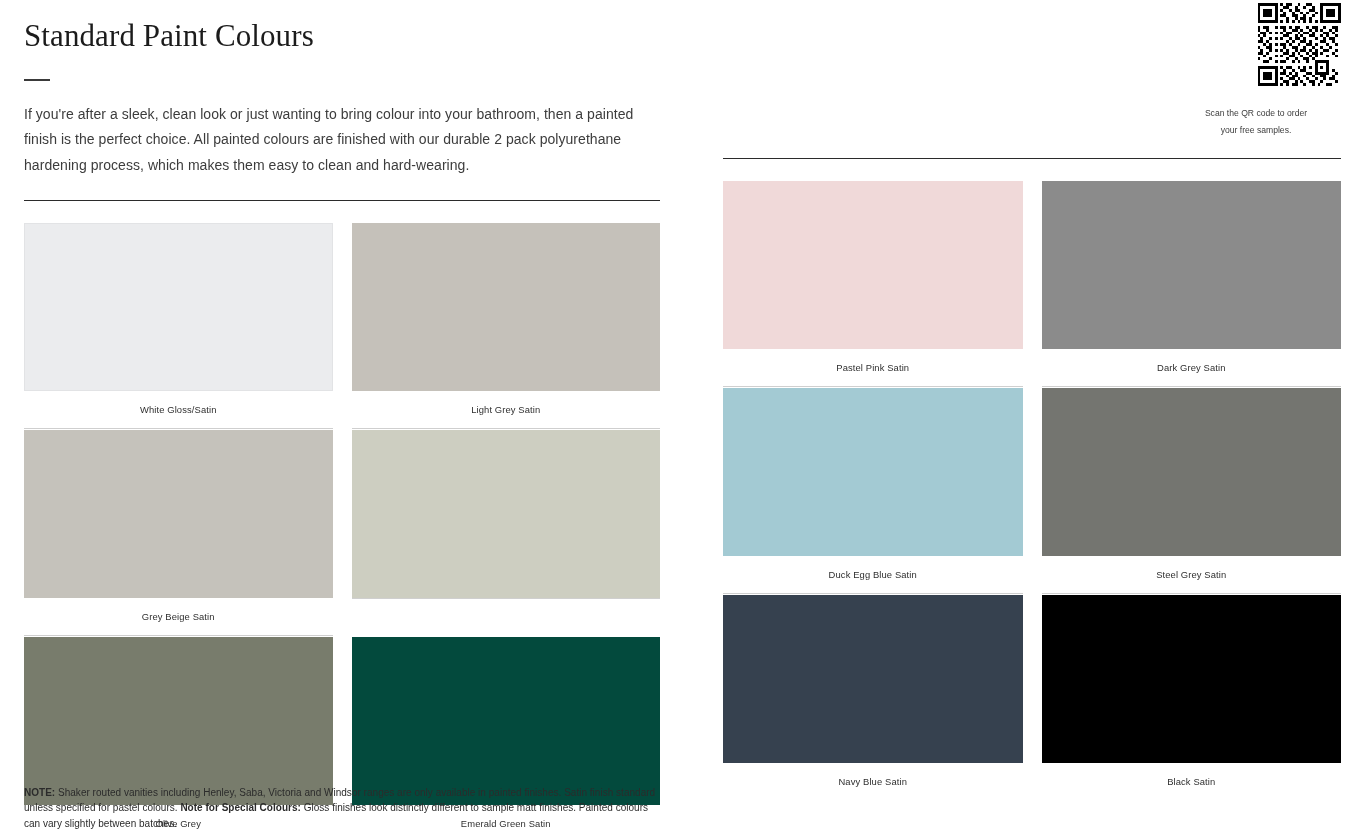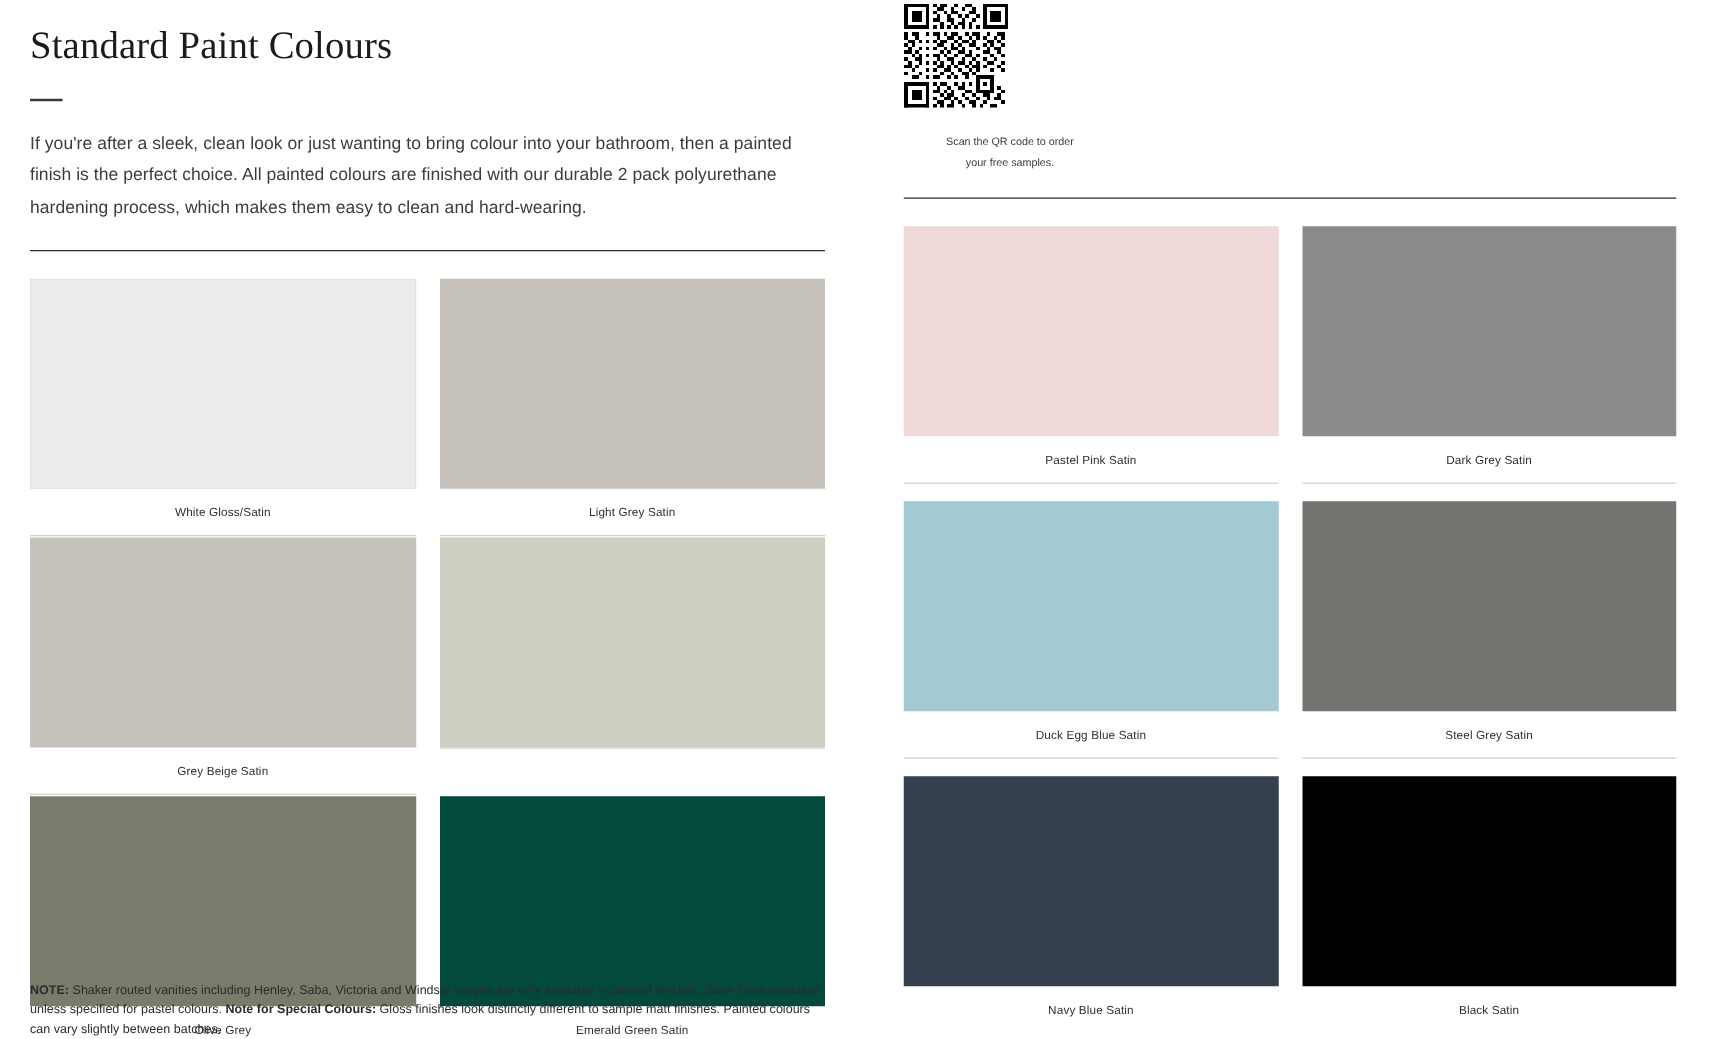--- a/index.html
+++ b/index.html
@@ -59,21 +59,21 @@
     height: 1px;
     background: #2b2b2b;
     margin-top: 21px;
   }
 
   
   .qr-block {
     padding-top: 3px;
     display: flex;
     flex-direction: column;
-    align-items: flex-start;
+    align-items: flex-end;
   }
   .qr-wrap { width: 84px; height: 83px; }
   .qr-wrap svg { display: block; width: 100%; height: 100%; }
   .qr-caption {
     font-size: 8.6px;
     line-height: 1.95;
     color: #3c3c3c;
     text-align: center;
     margin-top: 19px;
     width: 170px;
@@ -84,21 +84,21 @@
     margin-top: 19px;
   }
 
   
   .grid {
     display: grid;
     grid-template-columns: 1fr 1fr;
     column-gap: 19px;
   }
   .grid-left  { margin-top: 22px; row-gap: 1px; }
-  .grid-right { margin-top: 22px; row-gap: 14px; }
+  .grid-right { margin-top: 22px; row-gap: 1px; }
 
   .cell { display: flex; flex-direction: column; }
   .chip {
     width: 100%;
     height: 168px;
   }
   .chip-border { box-shadow: inset 0 0 0 1px #e2e3e5; }
   .chip-label {
     font-size: 9.4px;
     color: #2f2f2f;

